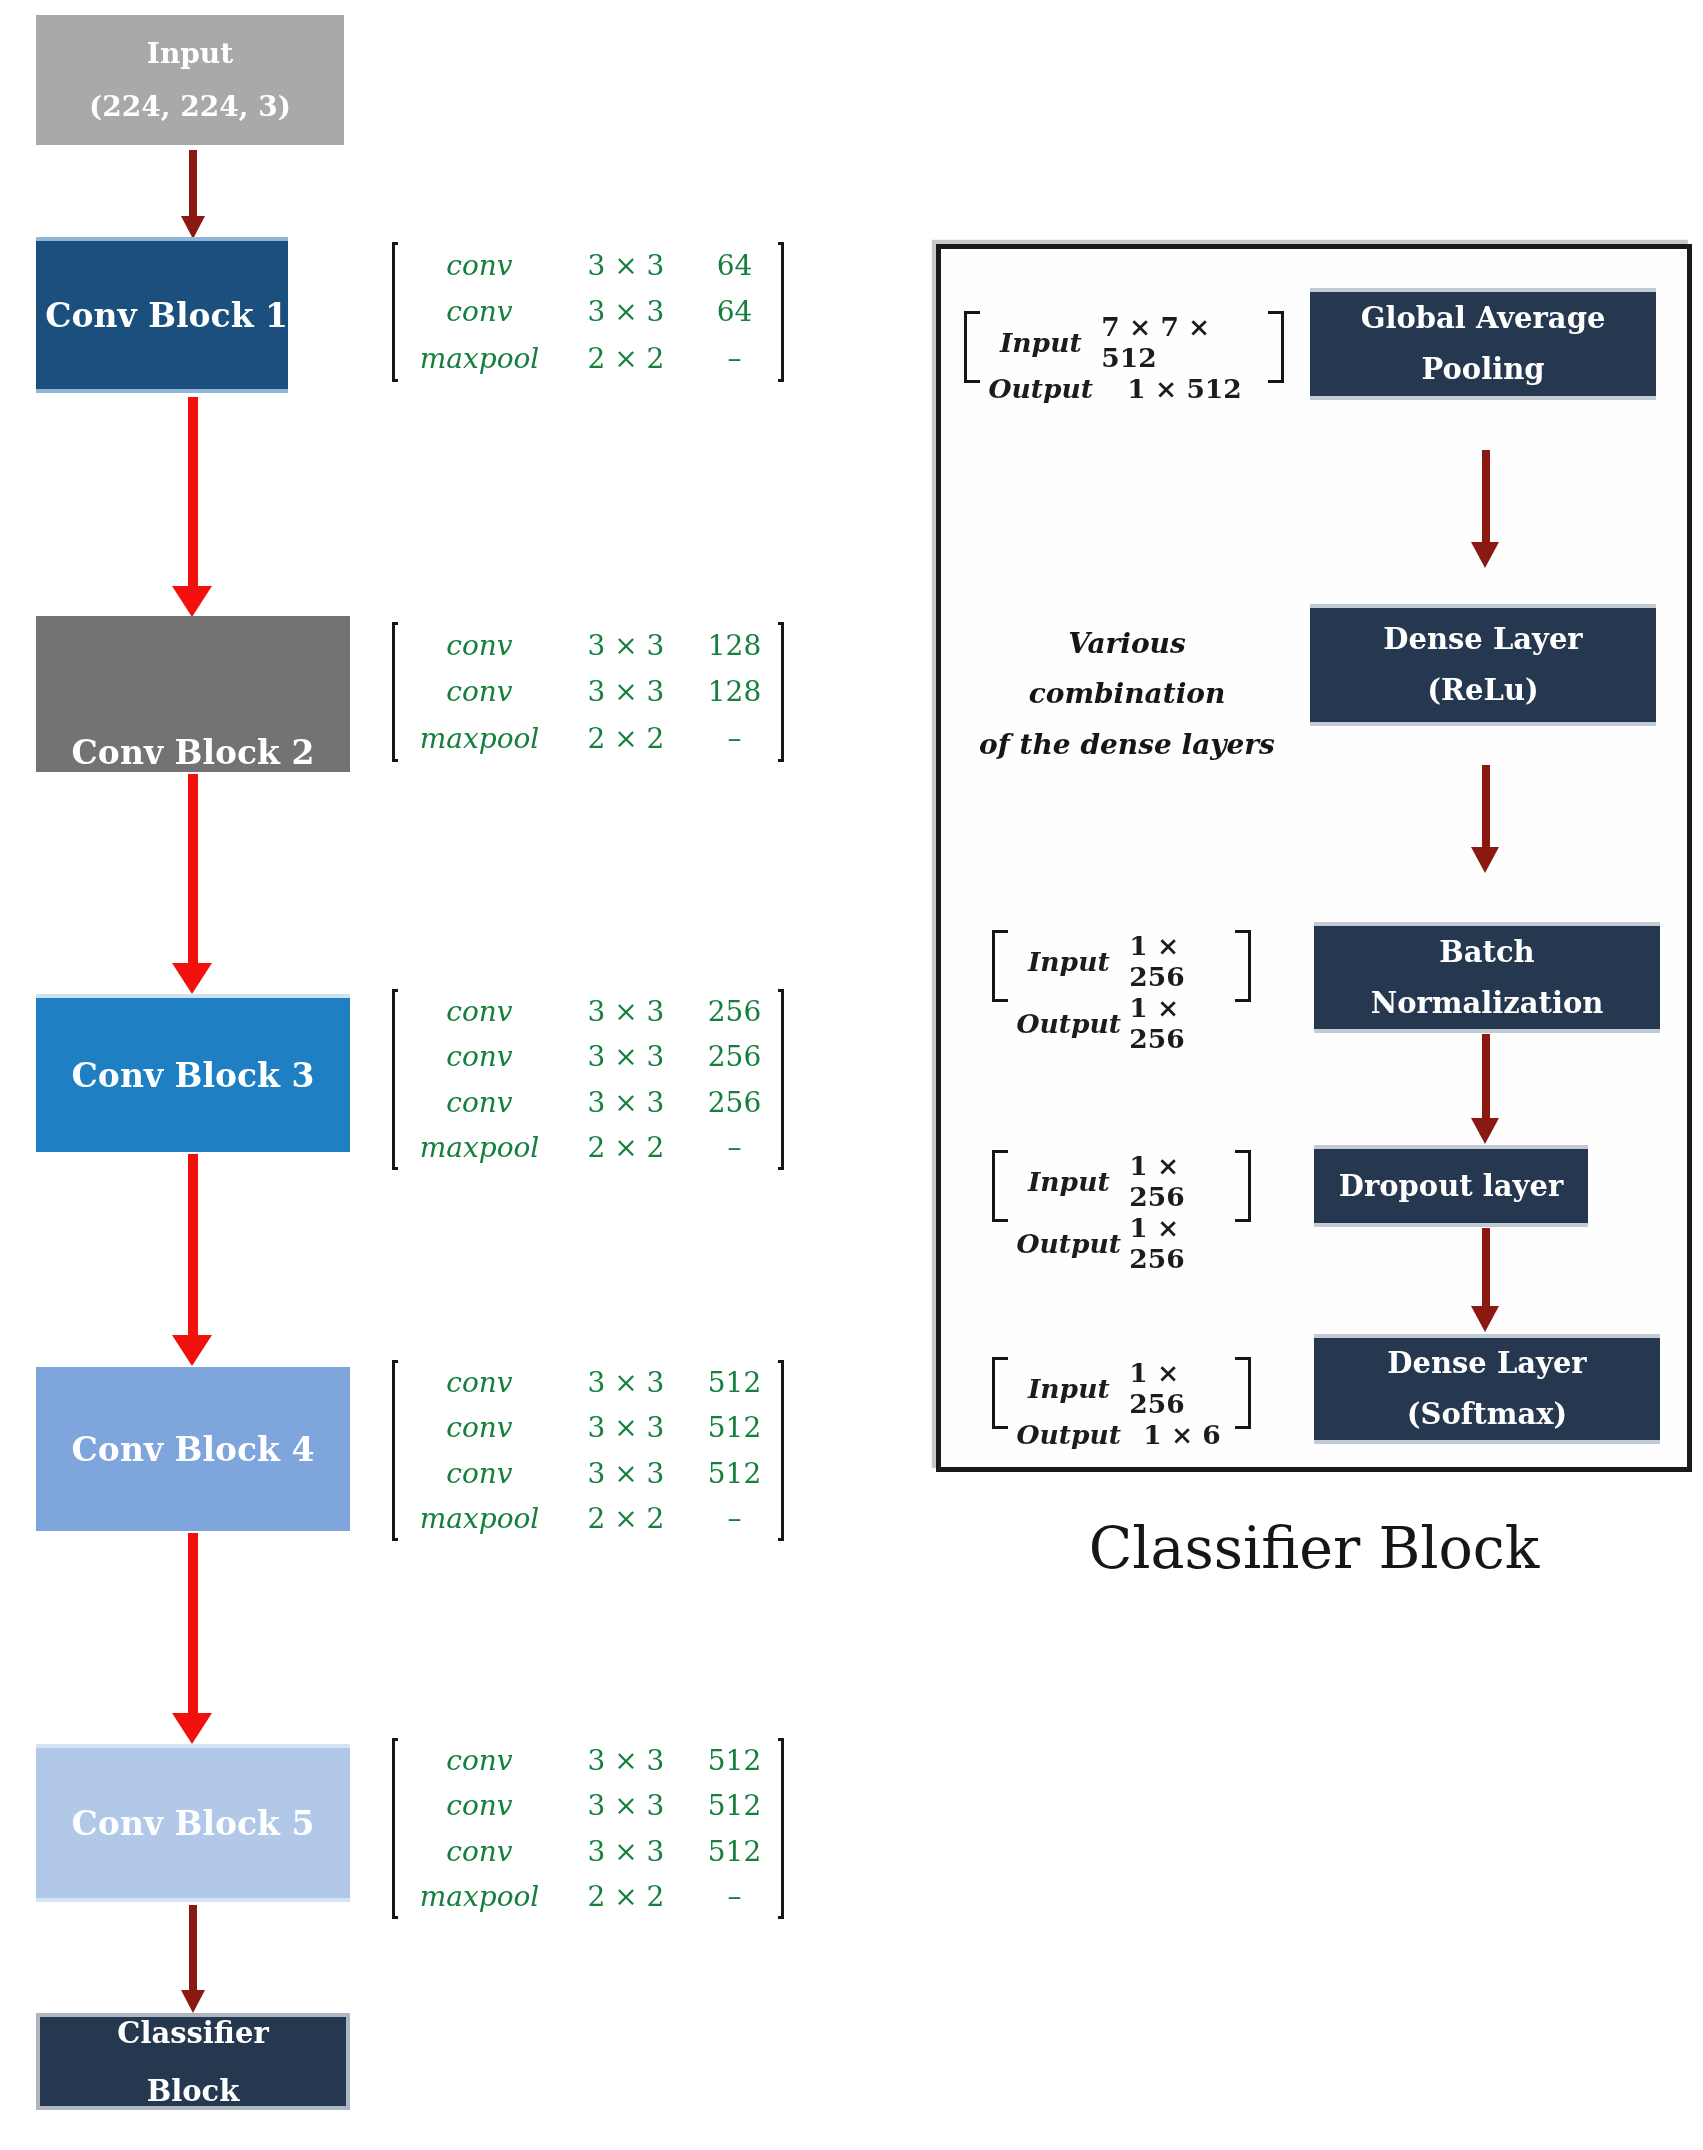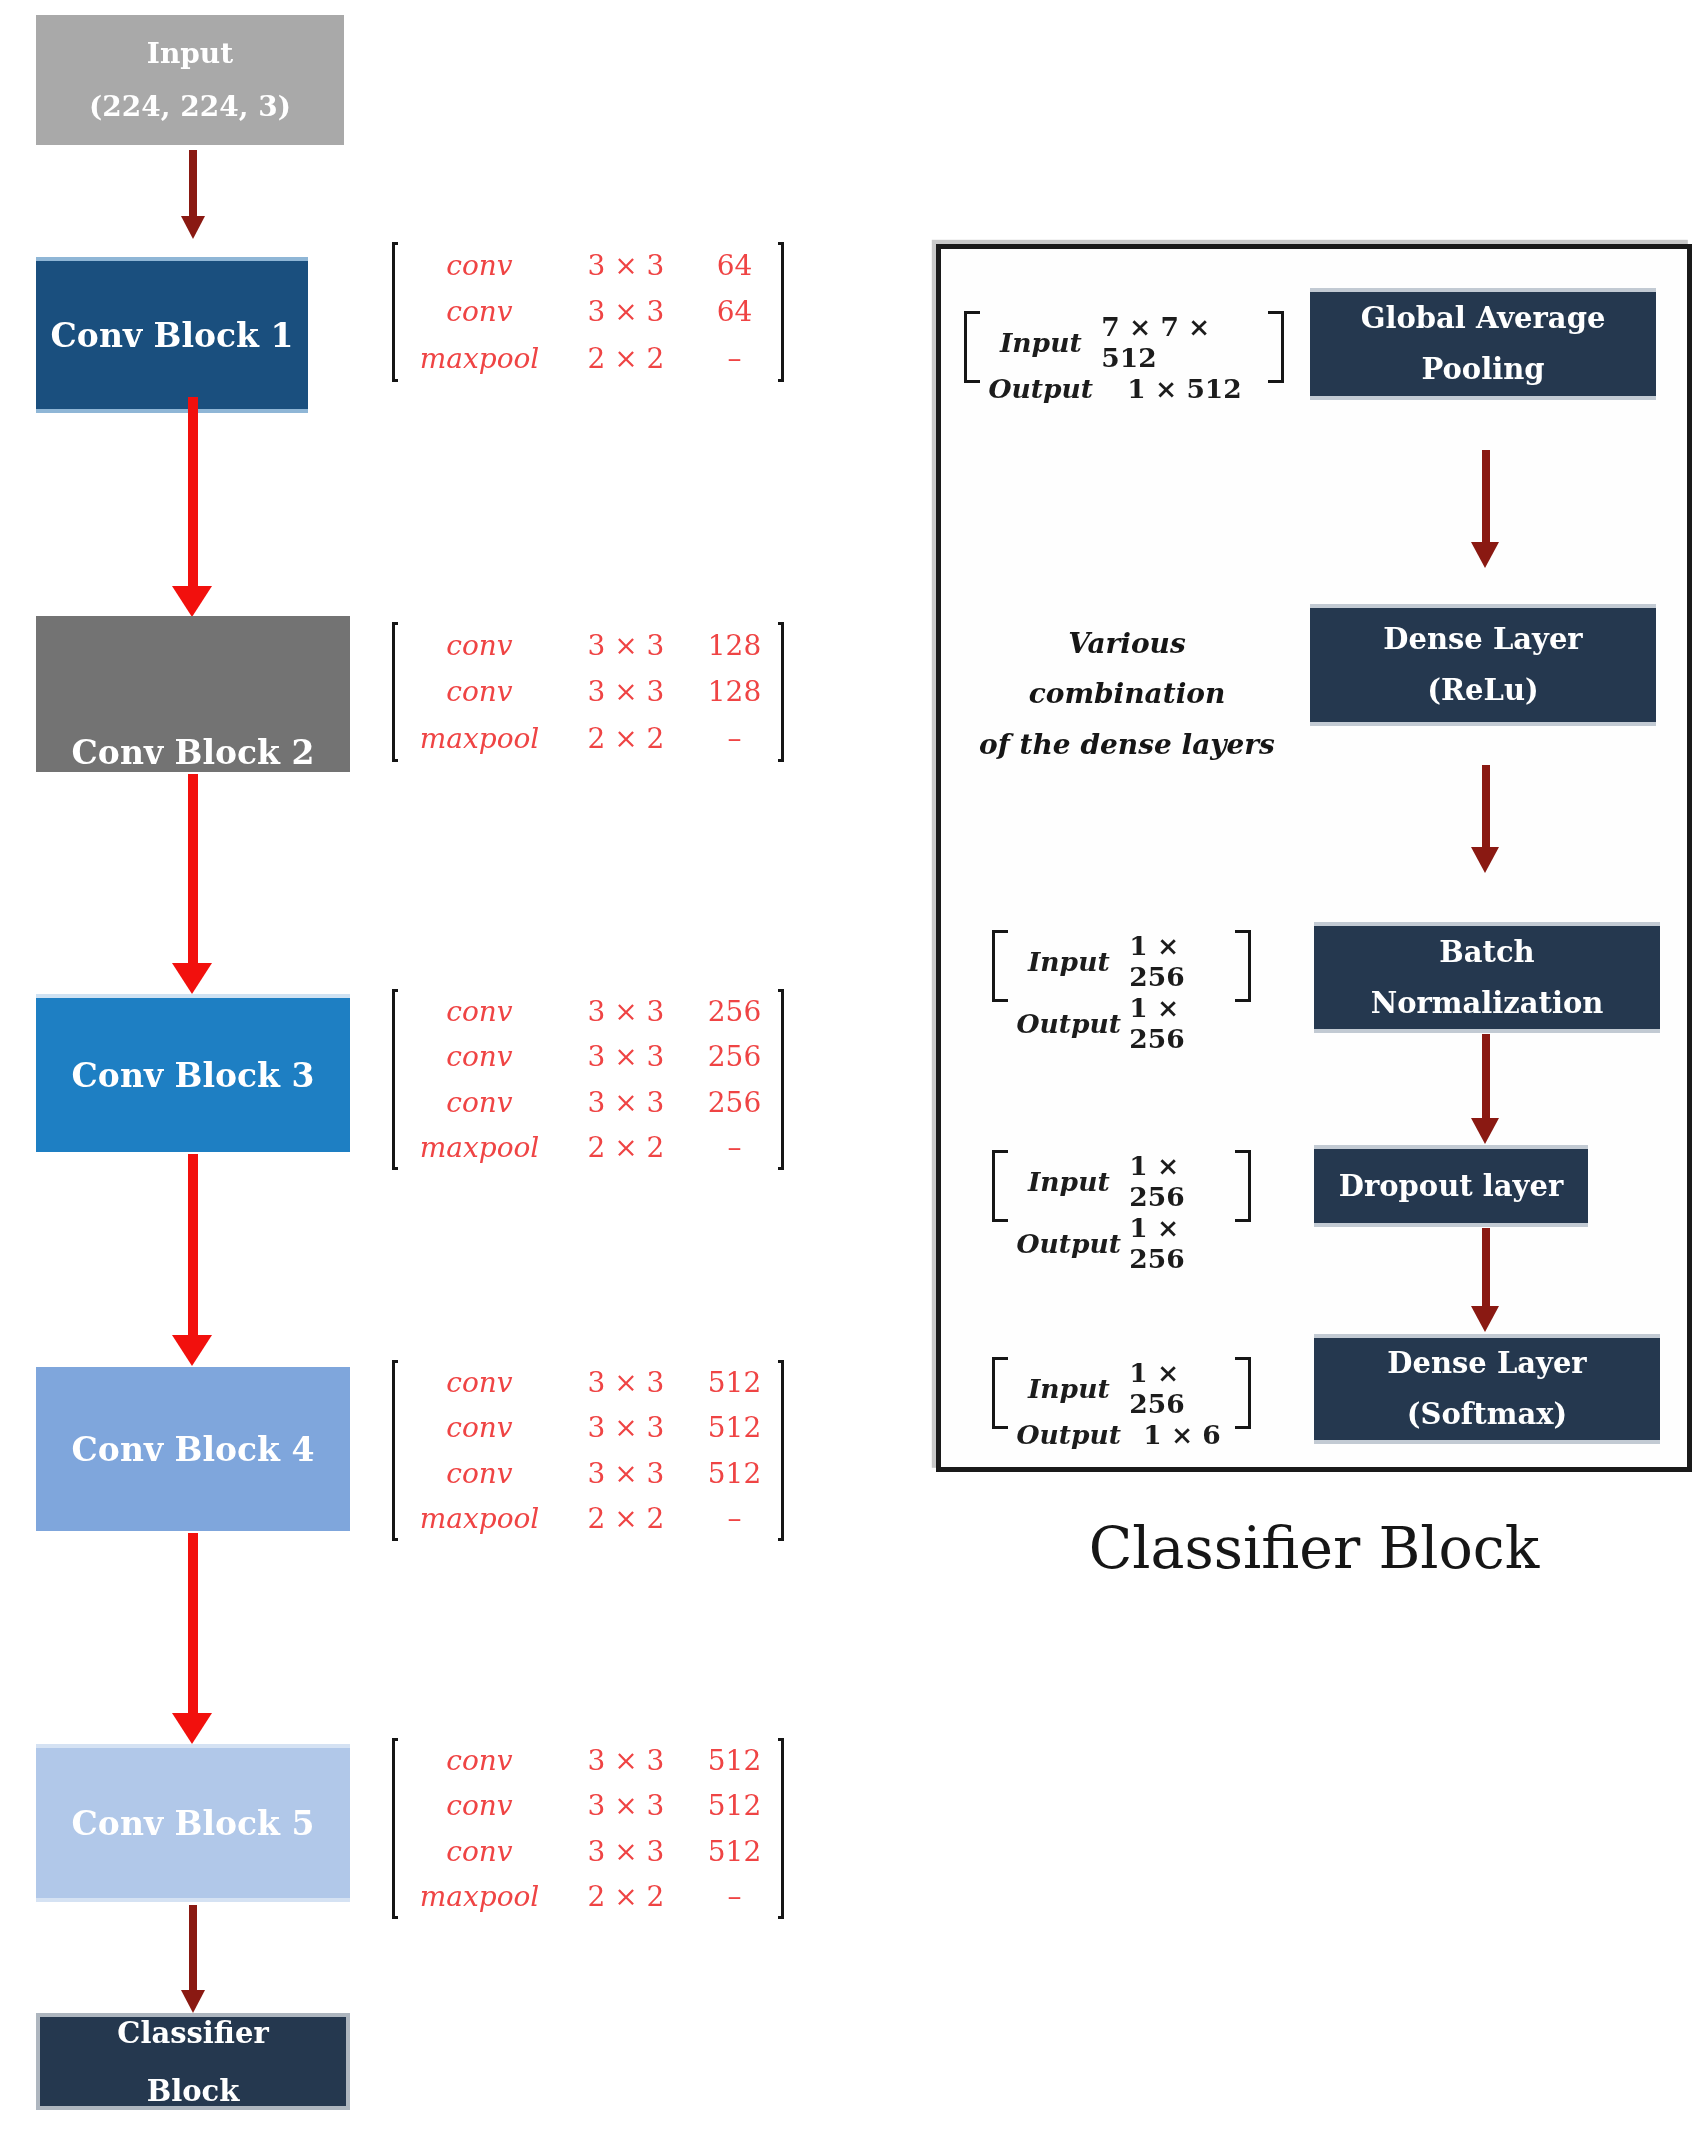--- a/index.html
+++ b/index.html
@@ -37,21 +37,21 @@
   .tri-maroon { border-left:14.5px solid transparent; border-right:14.5px solid transparent; border-top:26.5px solid #8a1912; }
   .tri-maroon-sm { border-left:12px solid transparent; border-right:12px solid transparent; border-top:23px solid #8a1912; }
 
   
   .matrix { display:flex; align-items:stretch; }
   .br-l { width:13.3px; border-left:3.6px solid #161616; border-top:3.6px solid #161616; border-bottom:3.6px solid #161616; }
   .br-r { width:13.3px; border-right:3.6px solid #161616; border-top:3.6px solid #161616; border-bottom:3.6px solid #161616; }
   .m-grid {
     display:grid; grid-template-columns:163px 130px 87px;
     align-content:space-around; justify-items:center; align-items:center;
-    color:#ef4444; font-size:28px;
+    color:#15803d; font-size:28px;
   }
   .m-grid .op { font-style:italic; }
   .io-grid {
     display:grid; grid-template-columns:121px 1fr;
     align-content:space-around; justify-items:center; align-items:center;
     color:#1c1c1c; font-size:26.5px; font-weight:bold; width:100%;
   }
   .io-grid .iolab { font-style:italic; }
 
   .note { color:#161616; font-size:28px; font-weight:bold; font-style:italic; text-align:center; line-height:1.8; }
@@ -66,21 +66,21 @@
 <div id="canvas">
 
   <div class="abs node input-box" style="left:36px; top:15px; width:308px; height:130px;">
     <span class="ln">Input</span>
     <span class="ln">(224, 224, 3)</span>
   </div>
 
   <div class="vline maroon" style="left:189px; top:150px; width:8.4px; height:68px;"></div>
   <div class="tri tri-maroon-sm" style="left:181px; top:216px;"></div>
 
-  <div class="abs node conv1" style="left:36px; top:257px; width:272px; height:156px;">
+  <div class="abs node conv1" style="left:36px; top:237px; width:252px; height:156px;align-items:flex-end;">
     <span class="ln convlabel">Conv Block 1</span>
   </div>
 
   <div class="abs matrix" style="left:392px; top:242px; width:392px; height:140px;">
     <div class="br-l"></div>
     <div class="m-grid" style="flex:1;">
       <span class="op">conv</span>
       <span>3 × 3</span>
       <span>64</span>
       <span class="op">conv</span>

